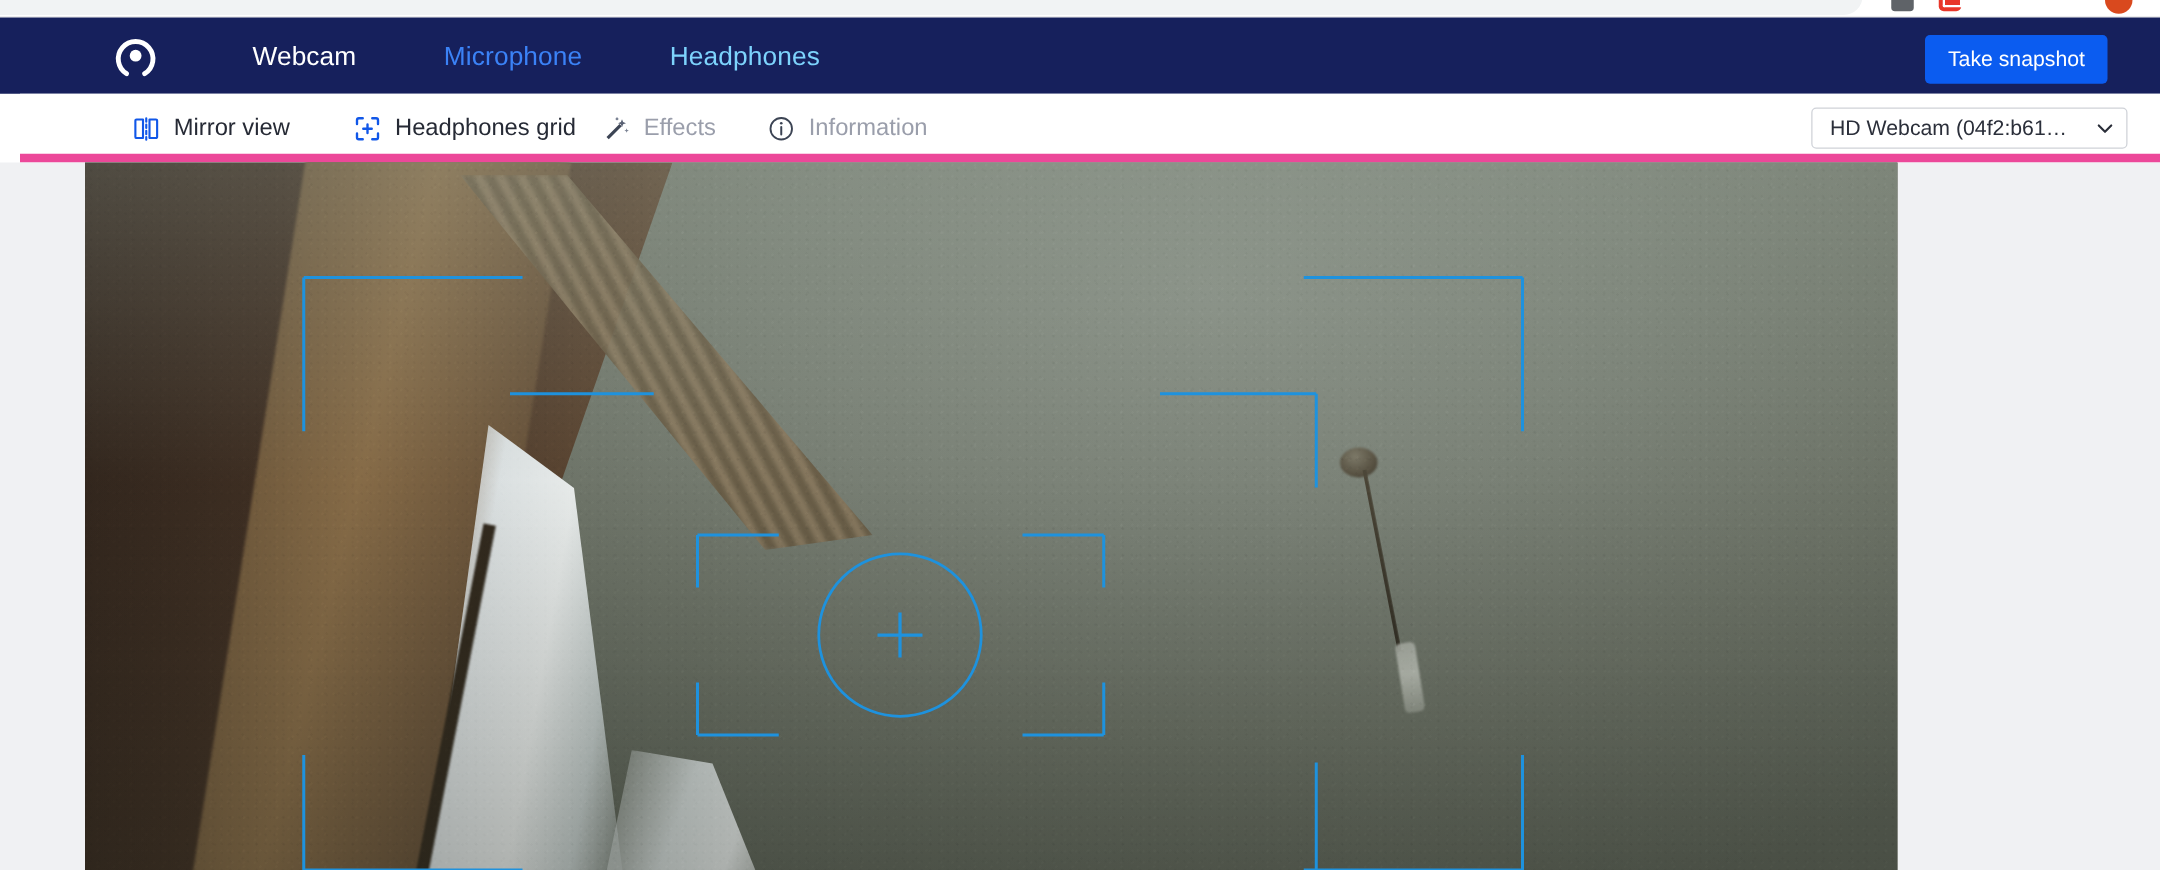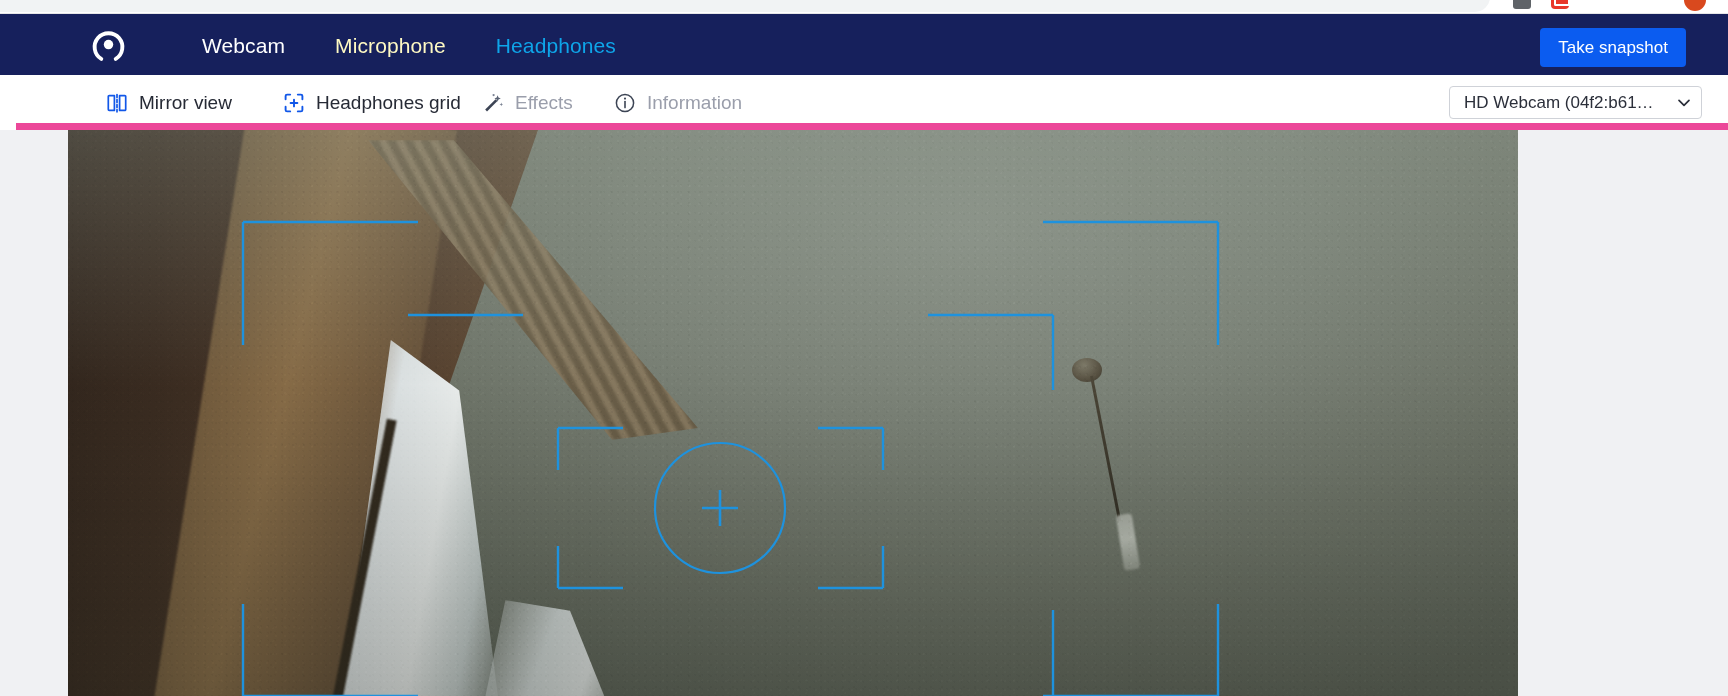--- a/index.html
+++ b/index.html
@@ -48,29 +48,29 @@
     width: 1728px; height: 61px;
     background: #16205c;
     display: flex; align-items: center;
   }
   .logo {
     position: absolute; left: 90px; top: 13px;
     width: 37px; height: 37px;
   }
   .nav-tabs {
     position: absolute; left: 202px; top: 0;
-    height: 64px; display: flex; align-items: center; gap: 50px;
+    height: 64px; display: flex; align-items: center; gap: 70px;
   }
   .nav-tab {
     font-size: 21px; letter-spacing: .1px;
     cursor: pointer; white-space: nowrap;
   }
   .nav-tab.active   { color: #ffffff; }
-  .nav-tab.dim      { color: #fef9c3; }
-  .nav-tab.accent   { color: #0ea5e9; }
+  .nav-tab.dim      { color: #3b82f6; }
+  .nav-tab.accent   { color: #7dd3fc; }
 
   .snapshot-btn {
     position: absolute; right: 42px; top: 14px;
     height: 39px; padding: 0 18px;
     background: #0b5cf0; color: #ffffff;
     border: none; border-radius: 4px;
     font-family: "Liberation Sans", sans-serif;
     font-size: 17px; cursor: pointer;
     display: flex; align-items: center;
   }

